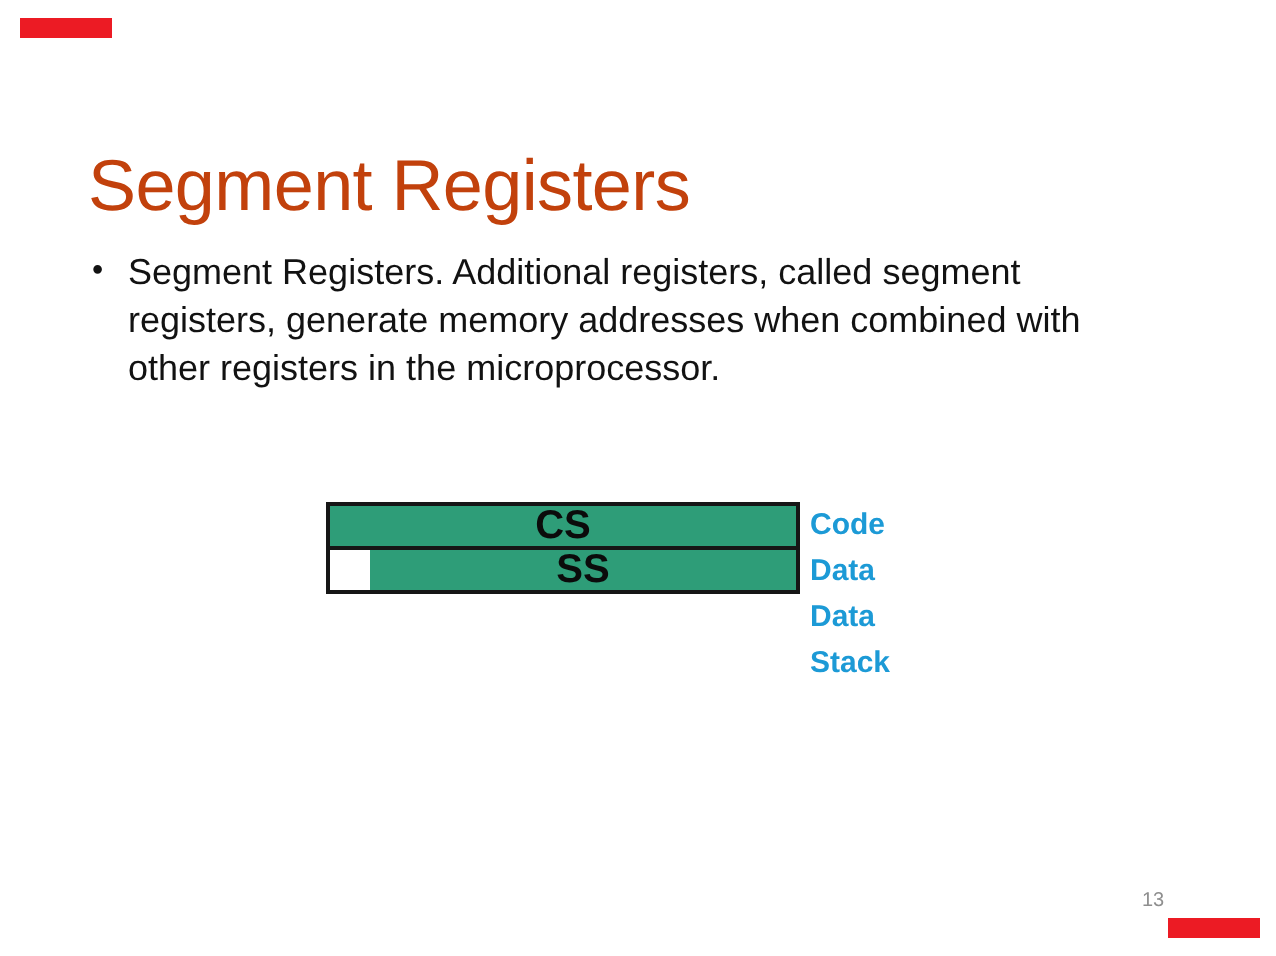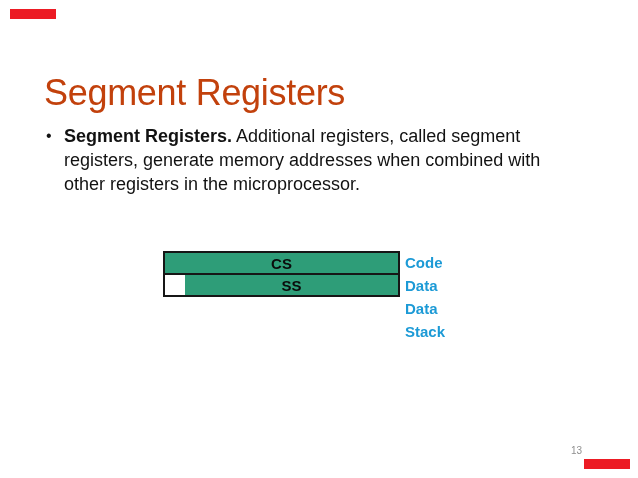--- a/index.html
+++ b/index.html
@@ -38,36 +38,36 @@
     font-size: 18px;
     line-height: 24px;
   }
   .bullet-marker {
     flex: 0 0 auto;
     width: 18px;
     font-size: 16px;
     line-height: 24px;
   }
   .bullet-text { flex: 1 1 auto; }
-  .bullet-text b { font-weight: 700; }
+  .bullet-text b { font-weight: 400; }
 
   .register-table {
     position: absolute;
     left: 163px; top: 251px;
     width: 233px;
     border: 2px solid #161616;
   }
   .register-row {
     height: 20px;
     background: #2E9D78;
     border-bottom: 2px solid #161616;
     display: flex;
     align-items: center;
     justify-content: center;
-    font-size: 15px;
+    font-size: 20px;
     font-weight: 700;
     color: #0b0b0b;
   }
   .register-row:last-child { border-bottom: none; margin-left: 20px; }
 
   .side-labels {
     position: absolute;
     left: 405px; top: 251px;
     height: 92px;
     display: flex;

